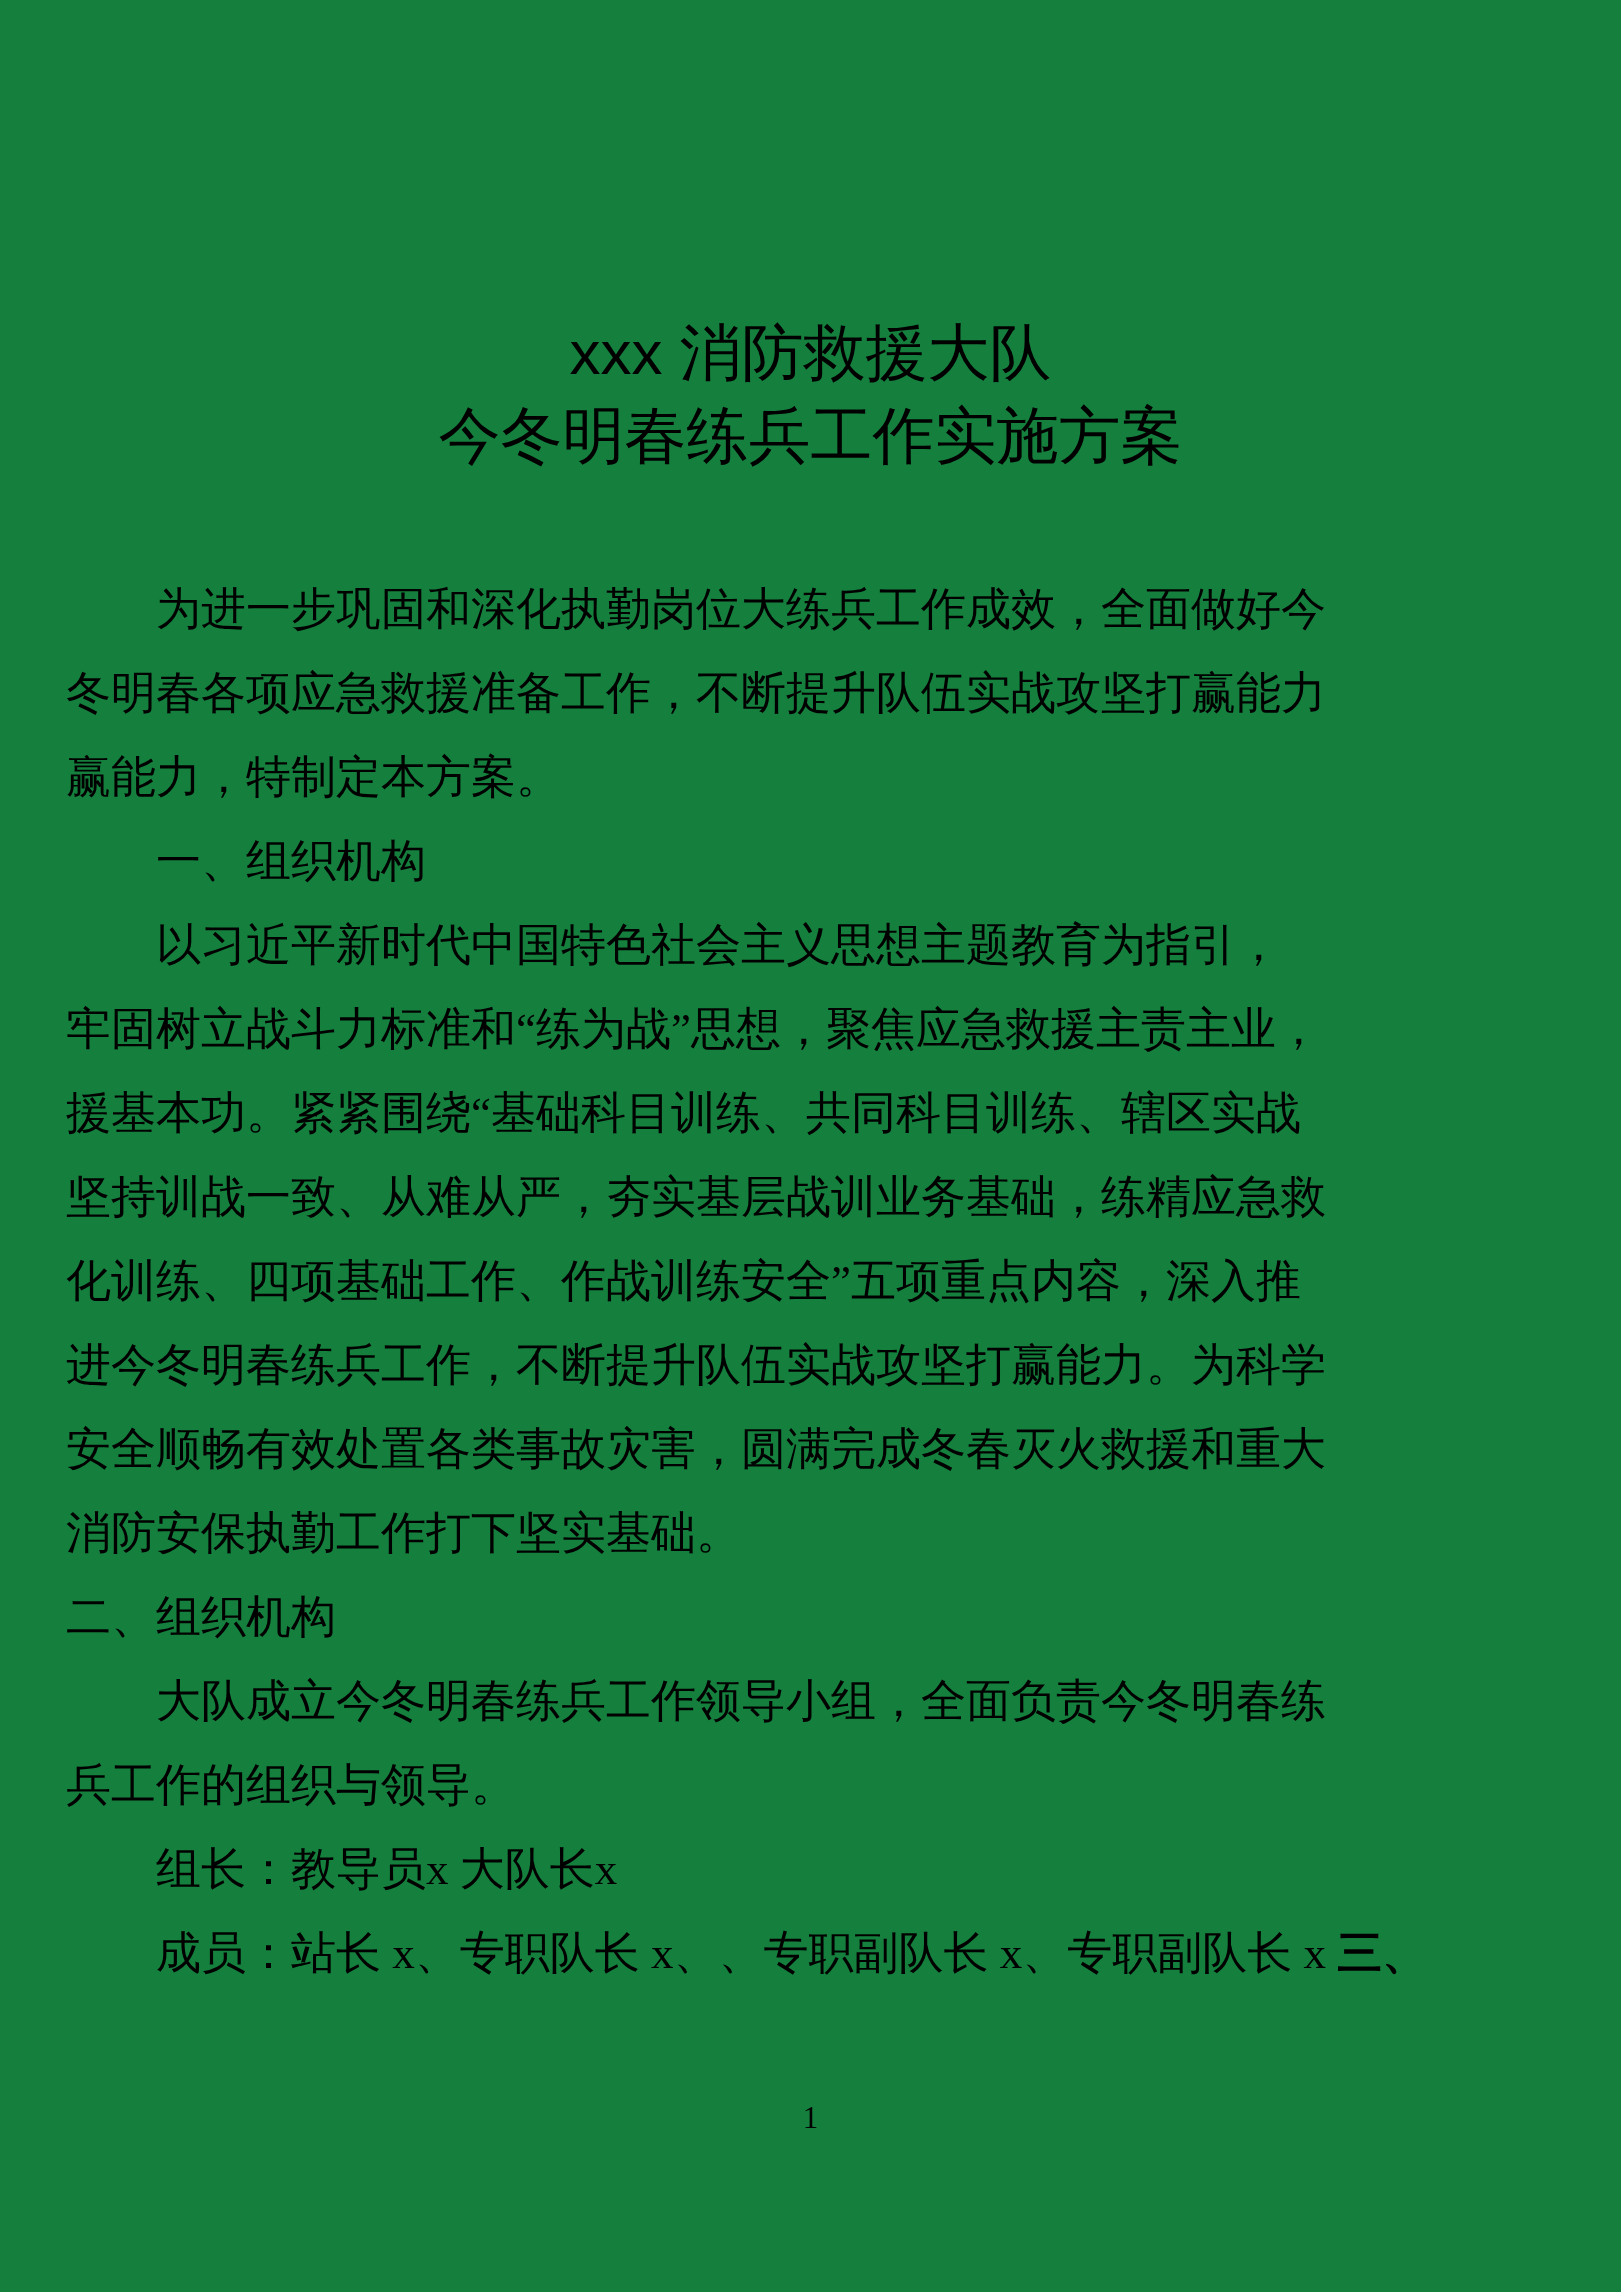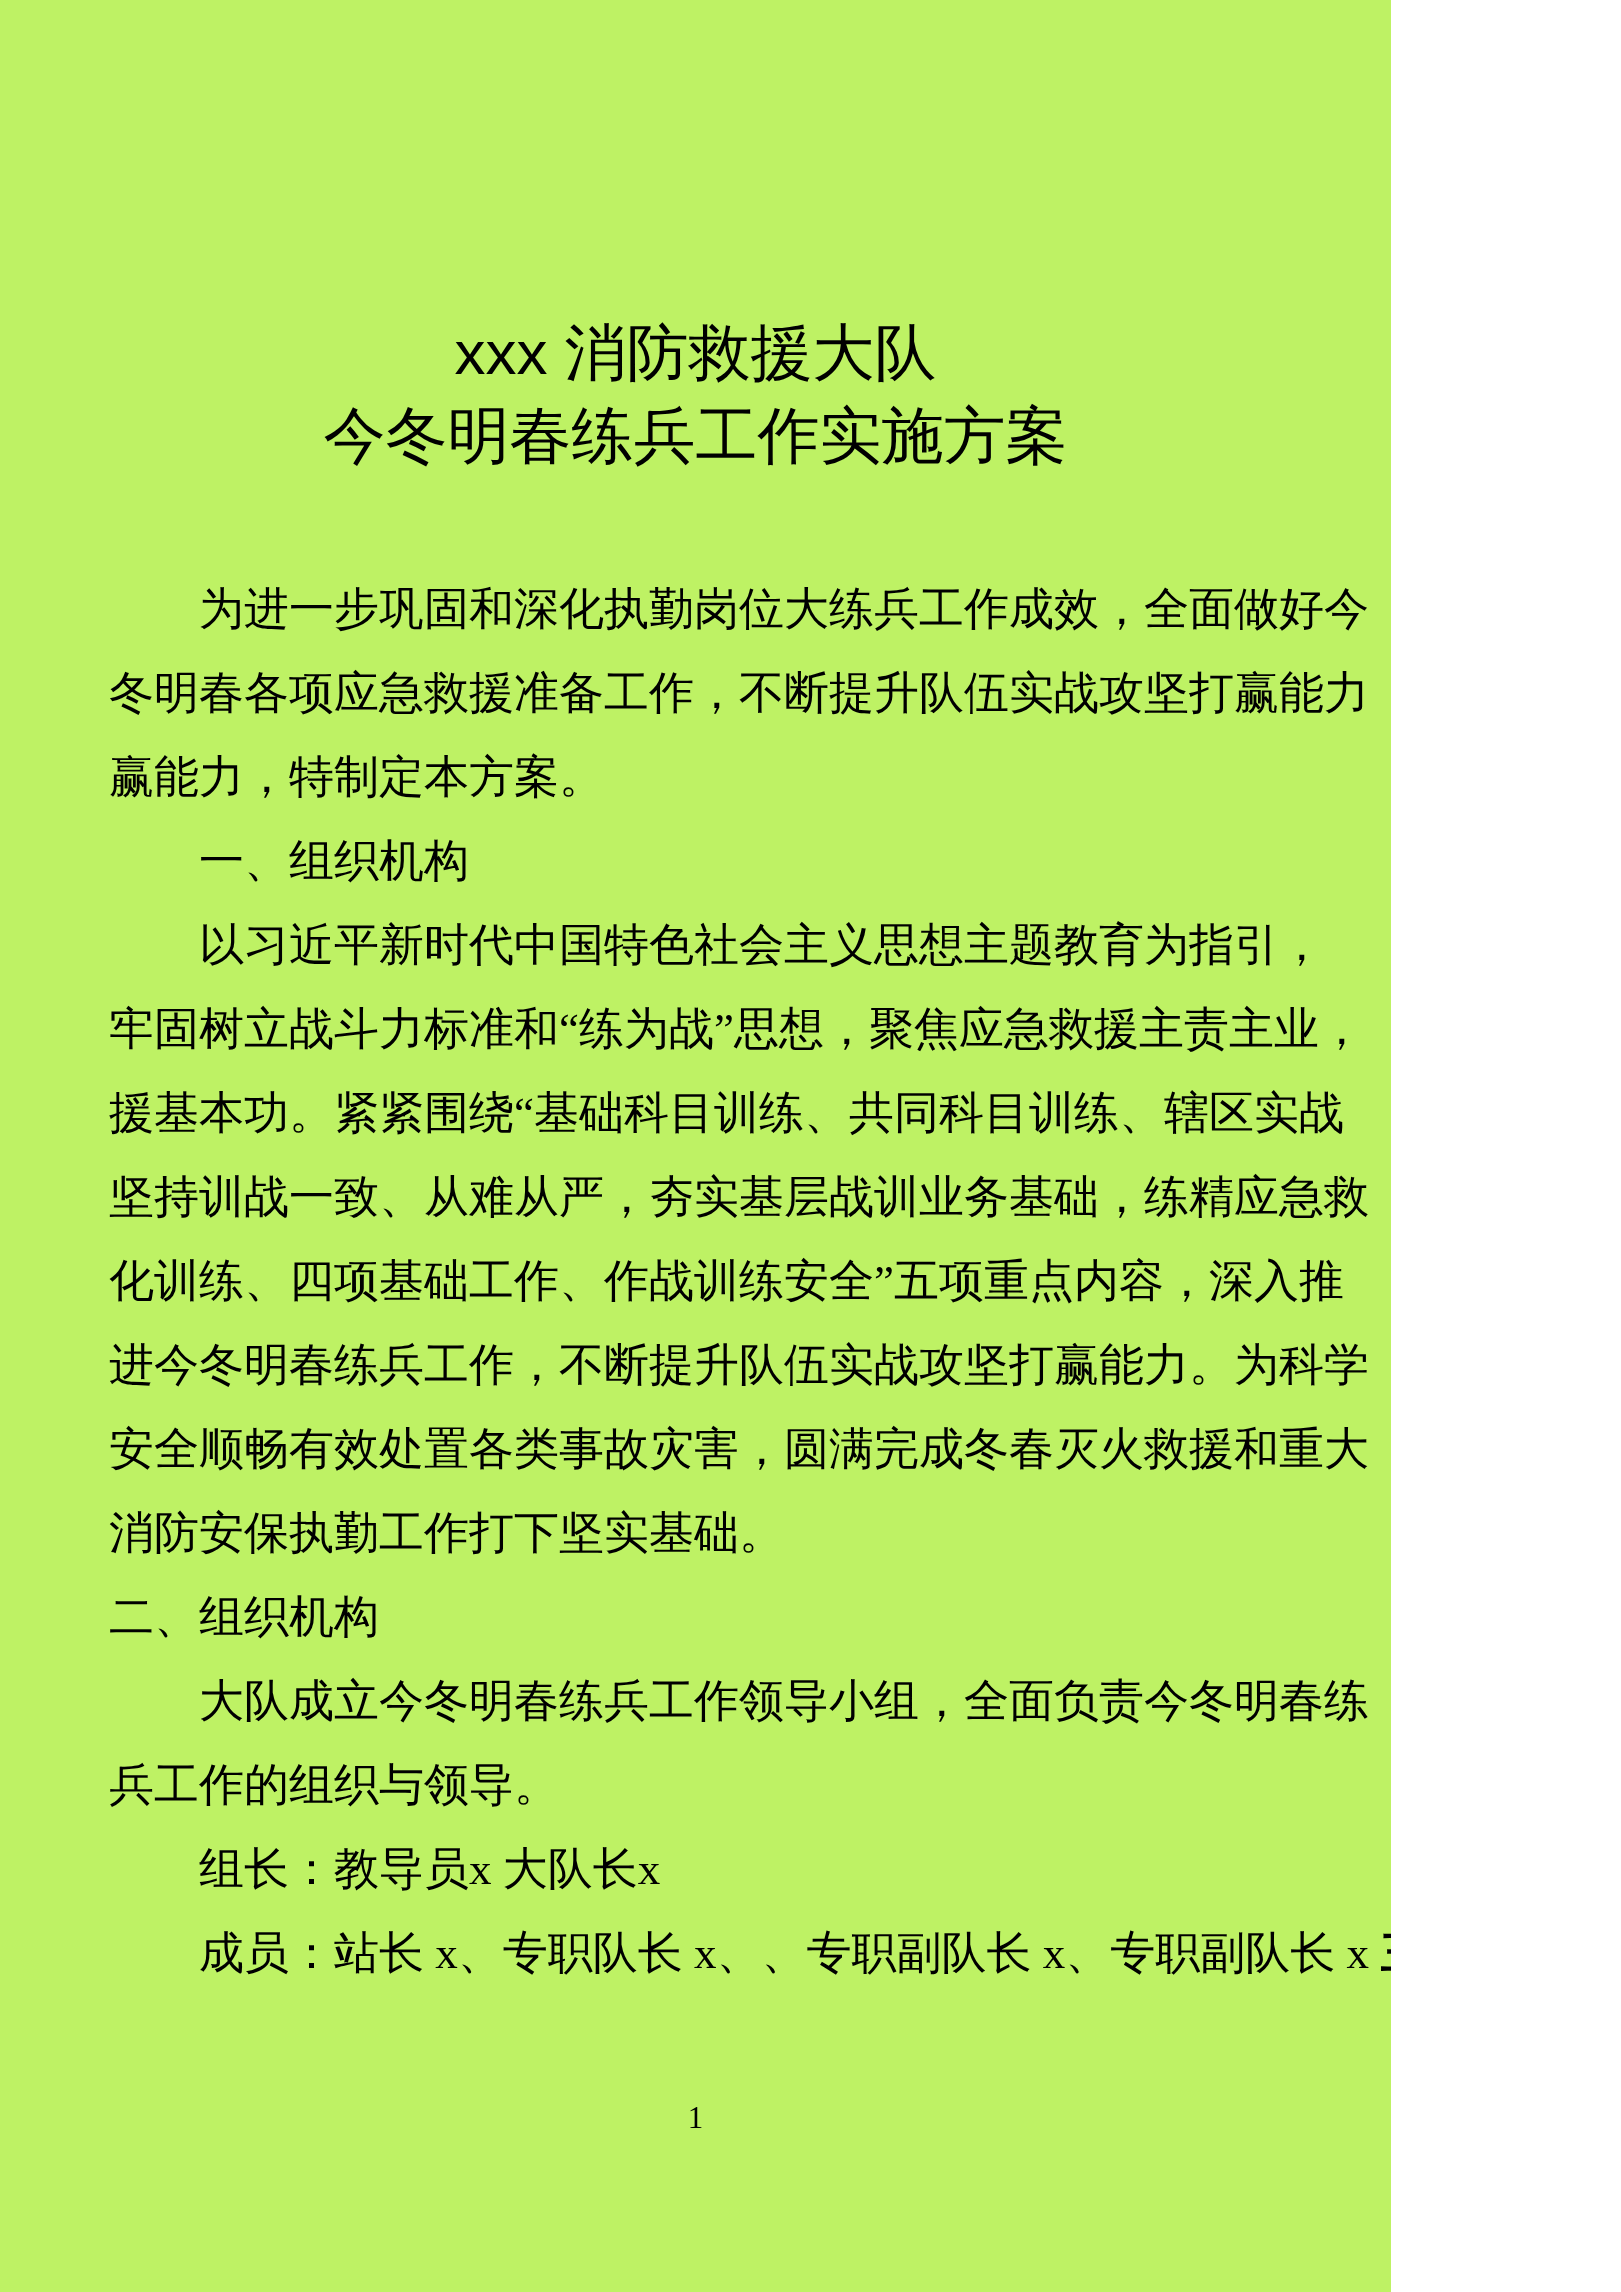--- a/index.html
+++ b/index.html
@@ -2,42 +2,42 @@
 <html><head>
 <meta charset="utf-8">
 <style>
   html, body {
     margin: 0;
     padding: 0;
     background: #ffffff;
   }
   .page {
     position: relative;
-    width: 1391px;
+    width: 1621px;
     height: 2293px;
-    background: #bef264;
+    background: #15803d;
     box-sizing: border-box;
     padding-top: 311px;
     color: #000000;
     overflow: hidden;
   }
   .title-block {
     text-align: center;
     font-family: "Liberation Sans", sans-serif;
     font-weight: 400;
     font-size: 62px;
     line-height: 83px;
     color: #000000;
   }
   .title-line {
     height: 83px;
     white-space: pre;
   }
   .content {
-    margin: 90px 137px 0 109px;
+    margin: 90px 137px 0 66px;
     font-family: "Liberation Serif", sans-serif;
     font-size: 45px;
     line-height: 84px;
     color: #000000;
     text-align: left;
   }
   .line {
     height: 84px;
     white-space: pre;
   }

